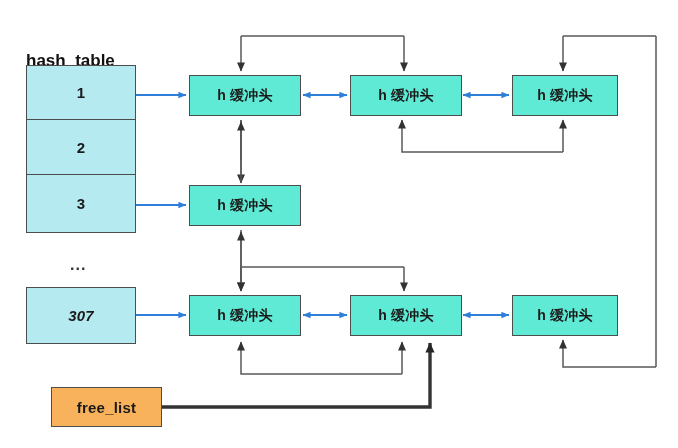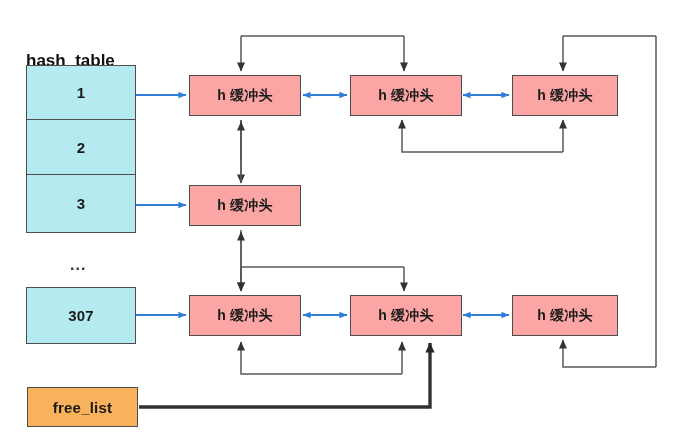--- a/index.html
+++ b/index.html
@@ -39,28 +39,29 @@
     color: #1a1a1a;
     letter-spacing: 0.2px;
   }
   .cell {
     background: #b5eaf0;
     border: 1.6px solid #4d4d4d;
     font-size: 15px;
   }
   .cell.stacked-mid { border-top-width: 0; }
   .buf {
-    background: #fca5a5;
+    background: #5eead4;
     border: 1.6px solid #4d4d4d;
     font-size: 14px;
   }
   .freelist {
     background: #f8b25c;
     border: 1.6px solid #4d4d4d;
     font-size: 15px;
+    margin-left: 24px;
   }
   .caption {
     position: absolute;
     font-size: 17px;
     font-weight: bold;
     color: #111111;
     margin-top: 25px;
   }
   .ellipsis {
     position: absolute;
@@ -144,21 +145,21 @@
   </div>
   <div class="node cell stacked-mid" style="left:26px; top:120px; width:110px; height:55px;">
     <span>2</span>
   </div>
   <div class="node cell stacked-mid" style="left:26px; top:175px; width:110px; height:58px;">
     <span>3</span>
   </div>
 
   <div class="ellipsis" style="left:70px; top:256px;">...</div>
 
-  <div class="node cell" style="left:26px; top:287px; width:110px; height:57px;">
+  <div class="node cell" style="left:26px; top:287px; width:110px; height:57px;font-style:italic;">
     <span>307</span>
   </div>
 
   <div class="node freelist" style="left:27px; top:387px; width:111px; height:40px;">
     <span>free_list</span>
   </div>
 
   <div class="node buf" style="left:189px; top:75px; width:112px; height:41px;">
     <span>h 缓冲头</span>
   </div>

